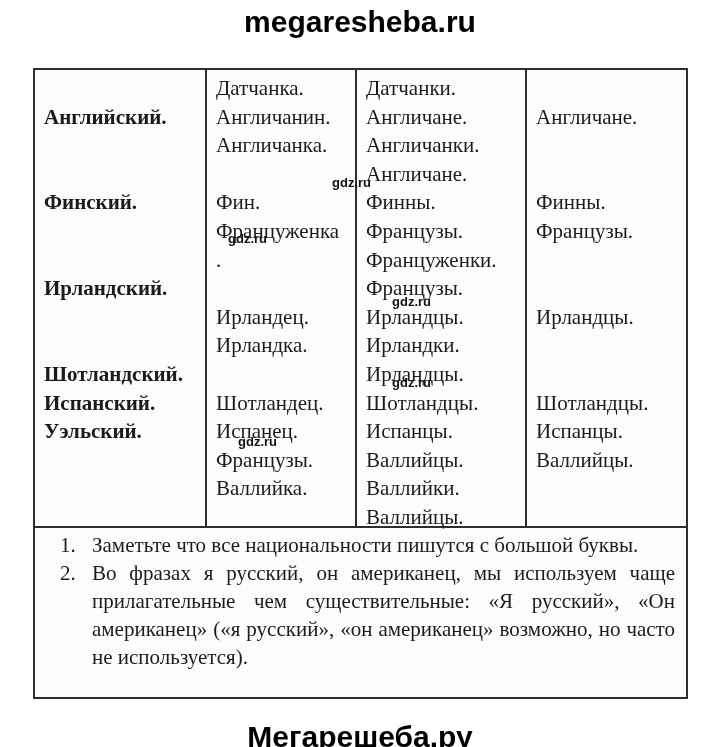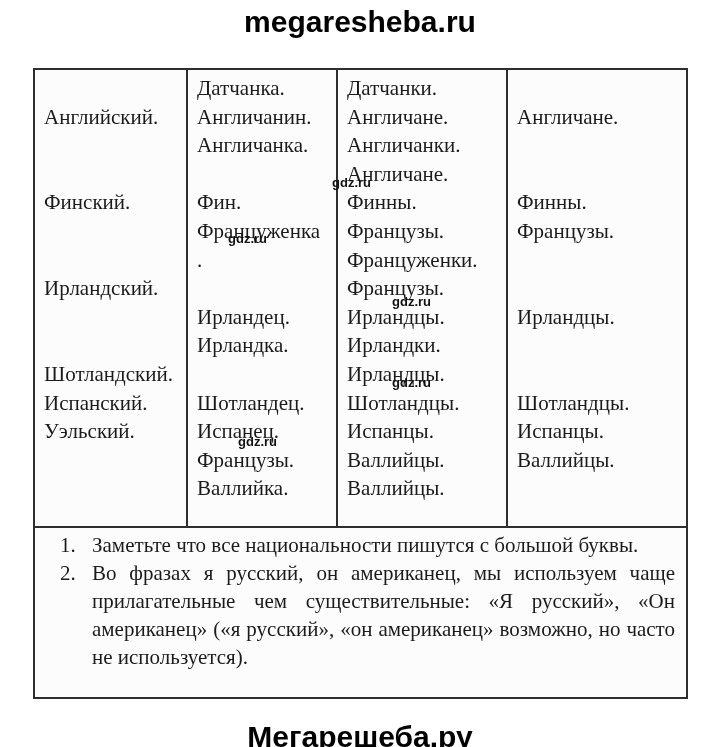--- a/index.html
+++ b/index.html
@@ -33,21 +33,21 @@
     display:flex;
     height:458px;
     border-bottom:2px solid #2e2e2e;
     box-sizing:border-box;
   }
   .t-col {
     box-sizing:border-box;
     padding:4px 4px 0 9px;
     font-size:21px;
   }
-  .t-col.c1 { width:153px; border-right:2px solid #2e2e2e; }
+  .t-col.c1 { width:172px; border-right:2px solid #2e2e2e;font-weight:bold; }
   .t-col.c2 { width:150px; border-right:2px solid #2e2e2e; }
   .t-col.c3 { width:170px; border-right:2px solid #2e2e2e; }
   .t-col.c4 { width:159px; }
   .line {
     height:28.6px;
     line-height:28.6px;
     white-space:nowrap;
   }
   .t-notes {
     box-sizing:border-box;
@@ -119,20 +119,21 @@
         <div class="line">Финны.</div>
         <div class="line">Французы.</div>
         <div class="line">Француженки.</div>
         <div class="line">Французы.</div>
         <div class="line">Ирландцы.</div>
         <div class="line">Ирландки.</div>
         <div class="line">Ирландцы.</div>
         <div class="line">Шотландцы.</div>
         <div class="line">Испанцы.</div>
         <div class="line">Валлийцы.</div>
+        <div class="line">Валлийки.</div>
         <div class="line">Валлийцы.</div>
       </div>
     <div class="t-col c4">
         <div class="line"></div>
         <div class="line">Англичане.</div>
         <div class="line"></div>
         <div class="line"></div>
         <div class="line">Финны.</div>
         <div class="line">Французы.</div>
         <div class="line"></div>

